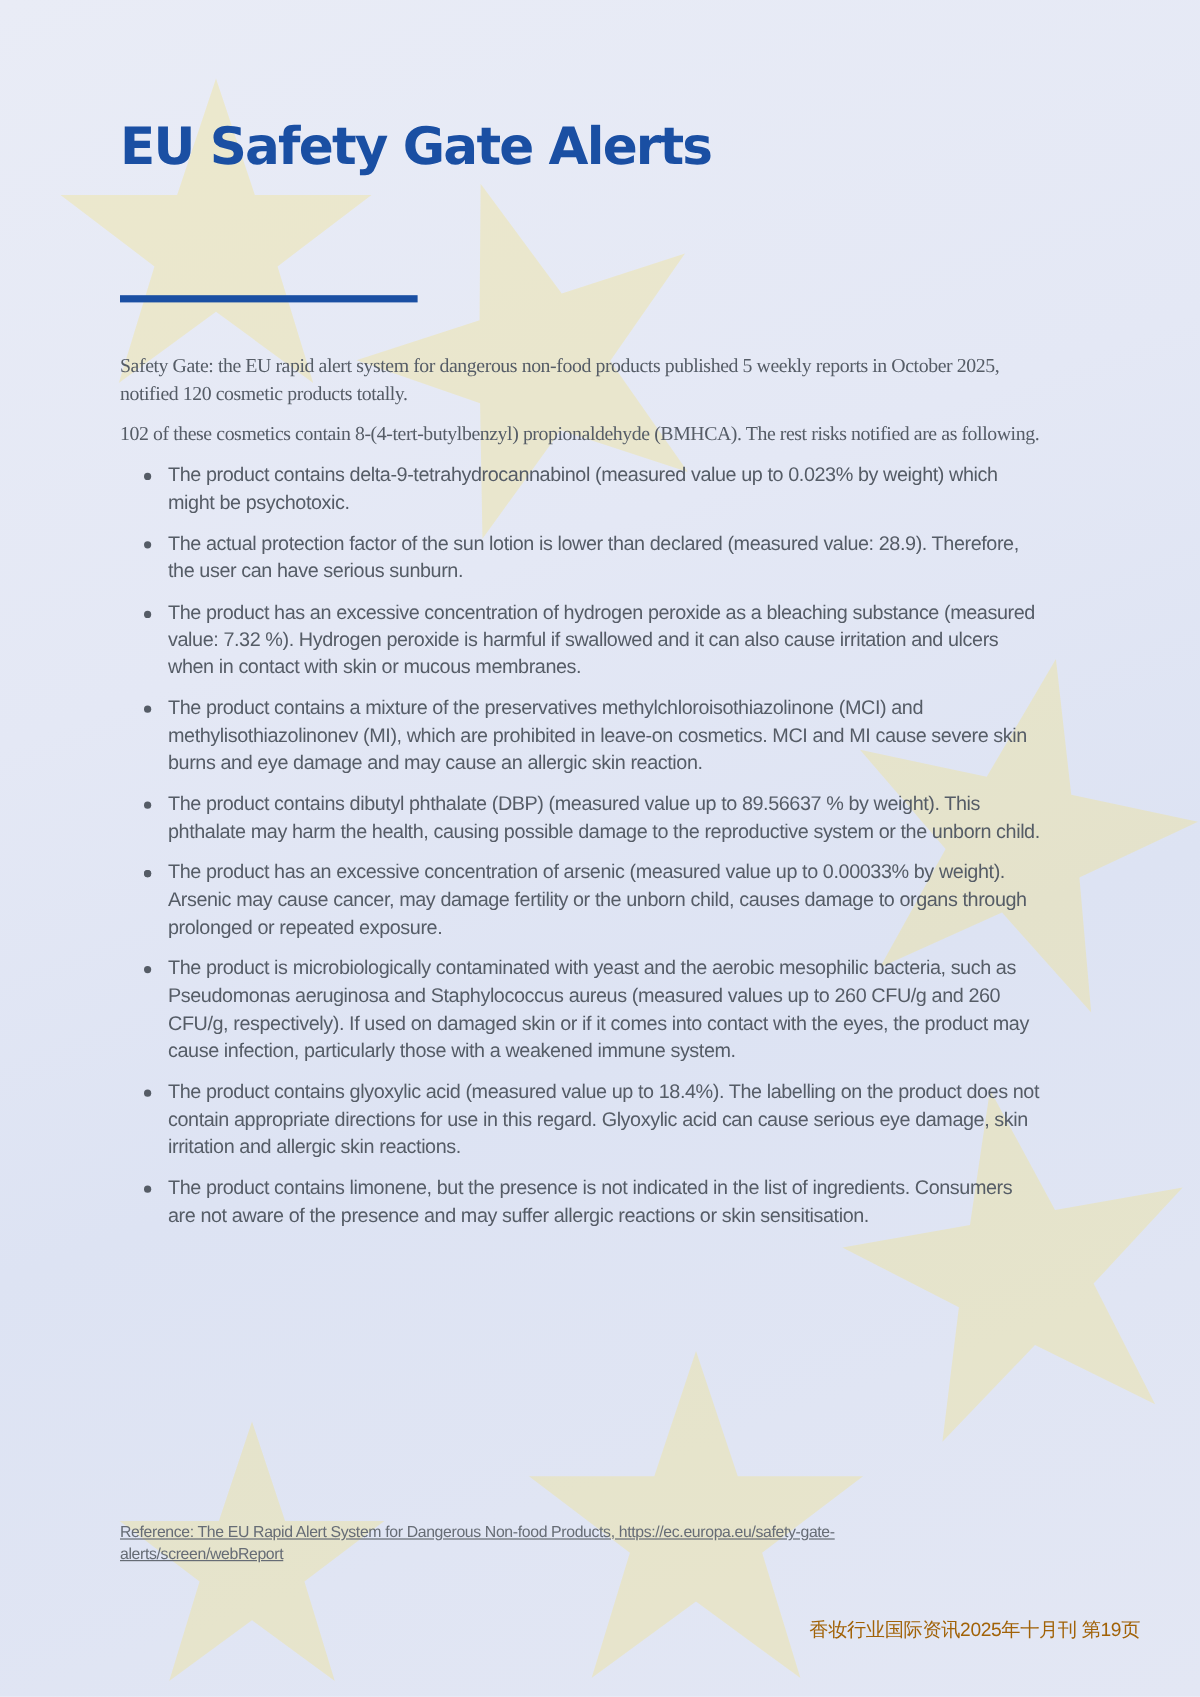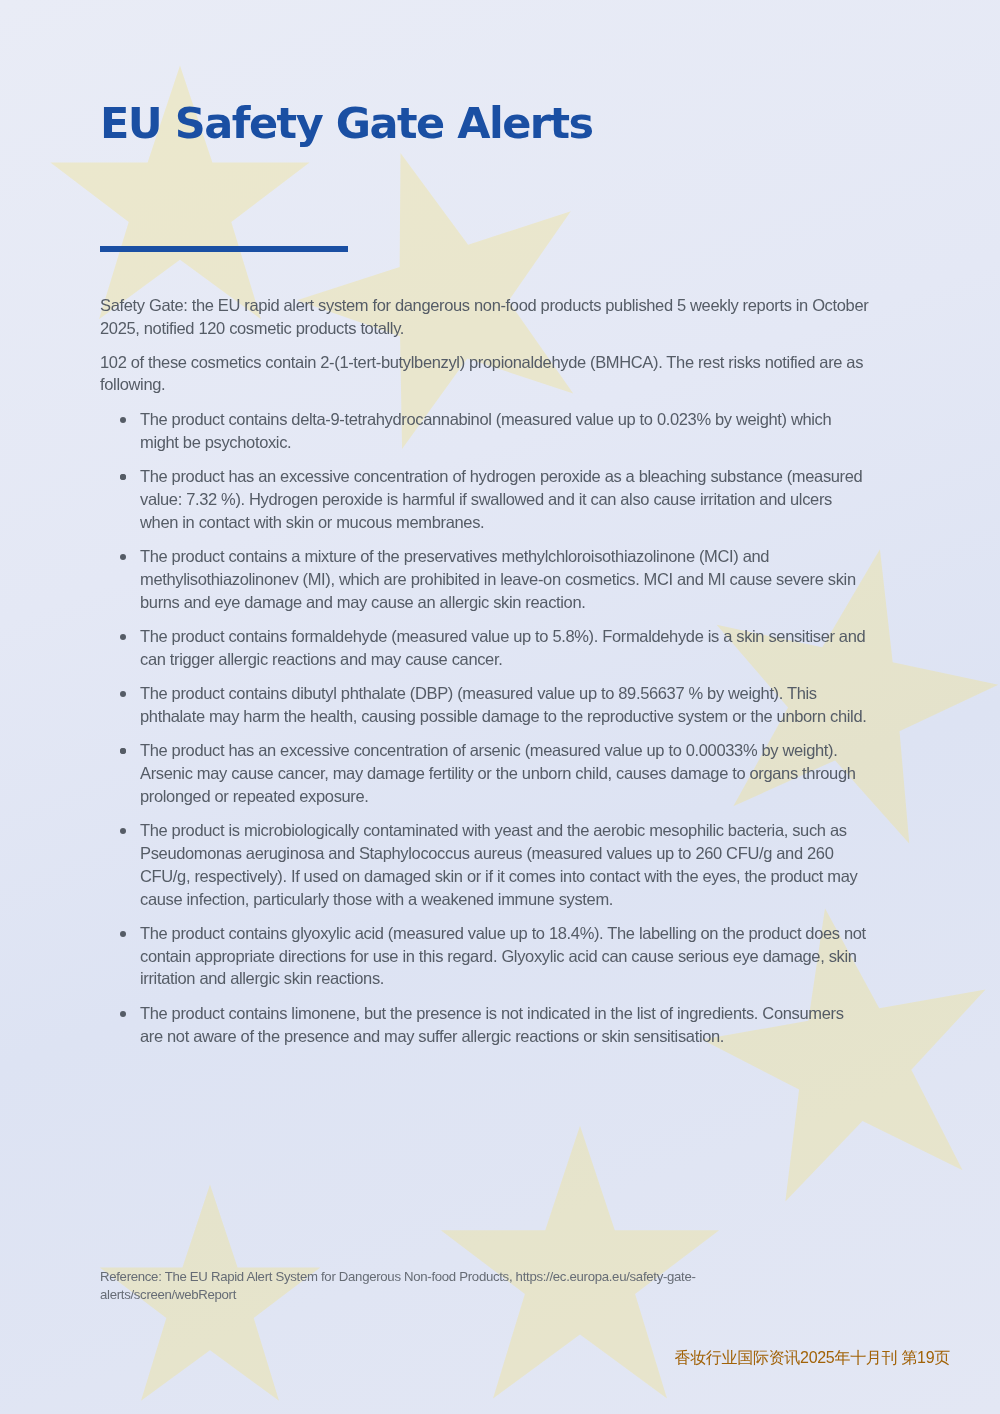--- a/index.html
+++ b/index.html
@@ -14,29 +14,29 @@
     position: absolute; left: 100px; top: 92px; margin: 0;
     font-family: "DejaVu Sans", sans-serif; font-weight: bold;
     font-size: 43px; line-height: 62px; color: #1a4fa3; letter-spacing: -1.5px;
   }
   .title span { display: block; }
   .rule { position: absolute; left: 100px; top: 246px; width: 248px; height: 6px; background: #1a4fa3; }
   .body-text {
     position: absolute; left: 100px; top: 294px; width: 780px;
     color: #555c66; font-size: 16.5px; line-height: 22.8px; letter-spacing: -0.35px;
   }
-  .body-text p { margin: 0 0 11px 0; }
+  .body-text p { margin: 0 0 11px 0; font-family: Liberation Serif, serif; }
   ul.risks { list-style: none; margin: 12px; padding: 0; }
   ul.risks li { position: relative; padding-left: 28px; margin-bottom: 11.5px; }
   ul.risks li .bullet {
     position: absolute; left: 8px; top: 9px; width: 6px; height: 6px; border-radius: 50%; background: #555c66;
   }
   .reference {
     position: absolute; left: 100px; top: 1268px; width: 700px;
-    font-size: 13.2px; line-height: 18px; color: #666c75; letter-spacing: -0.3px;
+    font-size: 13.2px; line-height: 18px; color: #666c75; letter-spacing: -0.3px; text-decoration: underline;
   }
   .footer {
     position: absolute; right: 50px; top: 1348px;
     font-size: 16px; color: #a16207; letter-spacing: -0.3px;
   }
 </style>
 </head>
 <body>
 
 <svg class="bg-star" style="left:40px;top:60px;width:280px;height:270px;" viewBox="0 0 100 100">
@@ -58,27 +58,26 @@
     <polygon points="50,2 62,38 98,38 69,60 80,96 50,74 20,96 31,60 2,38 38,38"></polygon>
   </svg>
 
 <h1 class="title">
   <span>EU Safety Gate Alerts</span>
 </h1>
 <div class="rule"></div>
 
 <div class="body-text">
   <p>Safety Gate: the EU rapid alert system for dangerous non-food products published 5 weekly reports in October 2025, notified 120 cosmetic products totally.</p>
-  <p>102 of these cosmetics contain 2-(1-tert-butylbenzyl) propionaldehyde (BMHCA). The rest risks notified are as following.</p>
+  <p>102 of these cosmetics contain 8-(4-tert-butylbenzyl) propionaldehyde (BMHCA). The rest risks notified are as following.</p>
   <ul class="risks">
     <li><span class="bullet"></span><span>The product contains delta-9-tetrahydrocannabinol (measured value up to 0.023% by weight) which might be psychotoxic.</span></li>
-    <li><span class="bullet"></span></li>
+    <li><span class="bullet"></span><span>The actual protection factor of the sun lotion is lower than declared (measured value: 28.9). Therefore, the user can have serious sunburn.</span></li>
     <li><span class="bullet"></span><span>The product has an excessive concentration of hydrogen peroxide as a bleaching substance (measured value: 7.32 %). Hydrogen peroxide is harmful if swallowed and it can also cause irritation and ulcers when in contact with skin or mucous membranes.</span></li>
     <li><span class="bullet"></span><span>The product contains a mixture of the preservatives methylchloroisothiazolinone (MCI) and methylisothiazolinonev (MI), which are prohibited in leave-on cosmetics. MCI and MI cause severe skin burns and eye damage and may cause an allergic skin reaction.</span></li>
-    <li><span class="bullet"></span><span>The product contains formaldehyde (measured value up to 5.8%). Formaldehyde is a skin sensitiser and can trigger allergic reactions and may cause cancer.</span></li>
     <li><span class="bullet"></span><span>The product contains dibutyl phthalate (DBP) (measured value up to 89.56637 %  by weight). This phthalate may harm the health, causing possible damage to the reproductive system or the unborn child.</span></li>
     <li><span class="bullet"></span></li>
     <li><span class="bullet"></span><span>The product has an excessive concentration of arsenic (measured value up to 0.00033% by weight). Arsenic may cause cancer, may damage fertility or the unborn child, causes damage to organs through prolonged or repeated exposure.</span></li>
     <li><span class="bullet"></span><span>The product is microbiologically contaminated with yeast and the aerobic mesophilic bacteria, such as Pseudomonas aeruginosa and Staphylococcus aureus (measured values up to 260 CFU/g and 260 CFU/g, respectively). If used on damaged skin or if it comes into contact with the eyes, the product may cause infection, particularly those with a weakened immune system.</span></li>
     <li><span class="bullet"></span><span>The product contains glyoxylic acid (measured value up to 18.4%). The labelling on the product does not contain appropriate directions for use in this regard. Glyoxylic acid can cause serious eye damage, skin irritation and allergic skin reactions.</span></li>
     <li><span class="bullet"></span><span>The product contains limonene, but the presence is not indicated in the list of ingredients. Consumers are not aware of the presence and may suffer allergic reactions or skin sensitisation.</span></li>
   </ul>
 </div>
 
 <div class="reference">Reference: The EU Rapid Alert System for Dangerous Non-food Products,  https://ec.europa.eu/safety-gate-alerts/screen/webReport</div>

